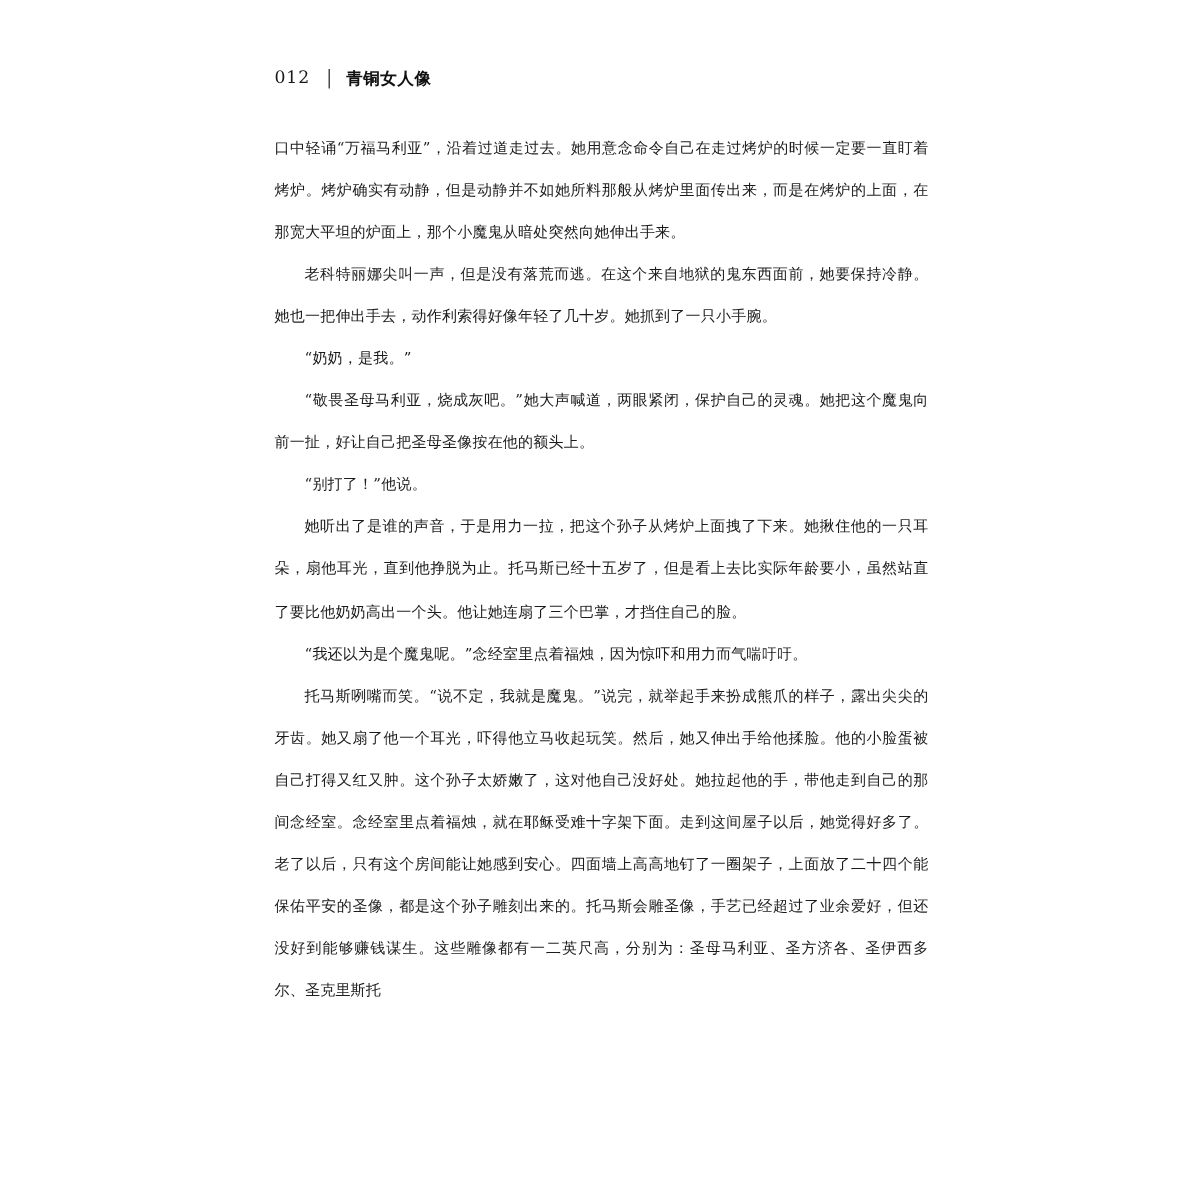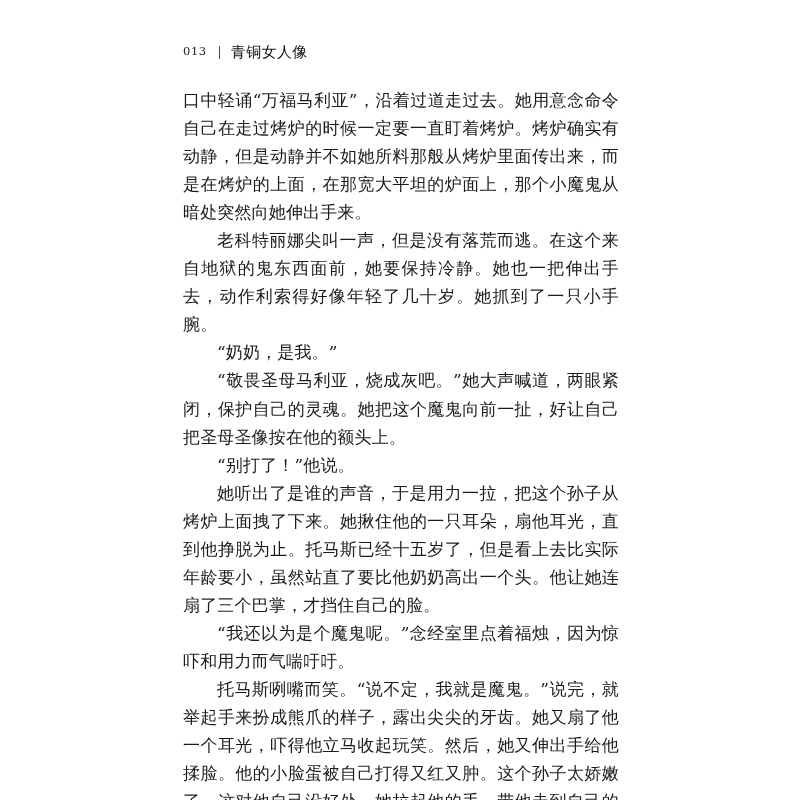--- a/index.html
+++ b/index.html
@@ -40,59 +40,59 @@
   }
   .header-rule {
     width: 1px;
     height: 13px;
     background: #4a4a4a;
     margin: 0 11px 0 12px;
     flex: none;
   }
   .chapter-title {
     font-family: "DejaVu Serif", "Liberation Serif", serif;
-    font-size: 15px;
-    font-weight: 400;
+    font-size: 11px;
+    font-weight: 700;
     color: #111111;
     letter-spacing: 0.4px;
     line-height: 1;
   }
 
   
   .text-block {
     position: absolute;
     left: 183px;
     top: 86px;
     width: 436px;
   }
 
   .para {
     margin: 0;
     font-family: "DejaVu Serif", "Liberation Serif", serif;
-    font-size: 17px;
+    font-size: 10px;
     color: #1b1b1b;
     line-height: 28.05px;
     text-align: justify;
     text-justify: inter-character;
     text-indent: 2em;
     letter-spacing: 0.15px;
     word-break: break-all;
     -webkit-font-smoothing: antialiased;
   }
   .para.no-indent {
     text-indent: 0;
   }
 </style>
 </head>
 <body>
 
 <div class="page">
 
   <div class="running-header">
-    <span class="folio">013</span>
+    <span class="folio">012</span>
     <span class="header-rule"></span>
     <span class="chapter-title">青铜女人像</span>
   </div>
 
   <div class="text-block">
     <p class="para no-indent">口中轻诵“万福马利亚”，沿着过道走过去。她用意念命令自己在走过烤炉的时候一定要一直盯着烤炉。烤炉确实有动静，但是动静并不如她所料那般从烤炉里面传出来，而是在烤炉的上面，在那宽大平坦的炉面上，那个小魔鬼从暗处突然向她伸出手来。</p>
     <p class="para">老科特丽娜尖叫一声，但是没有落荒而逃。在这个来自地狱的鬼东西面前，她要保持冷静。她也一把伸出手去，动作利索得好像年轻了几十岁。她抓到了一只小手腕。</p>
     <p class="para">“奶奶，是我。”</p>
     <p class="para">“敬畏圣母马利亚，烧成灰吧。”她大声喊道，两眼紧闭，保护自己的灵魂。她把这个魔鬼向前一扯，好让自己把圣母圣像按在他的额头上。</p>
     <p class="para">“别打了！”他说。</p>

